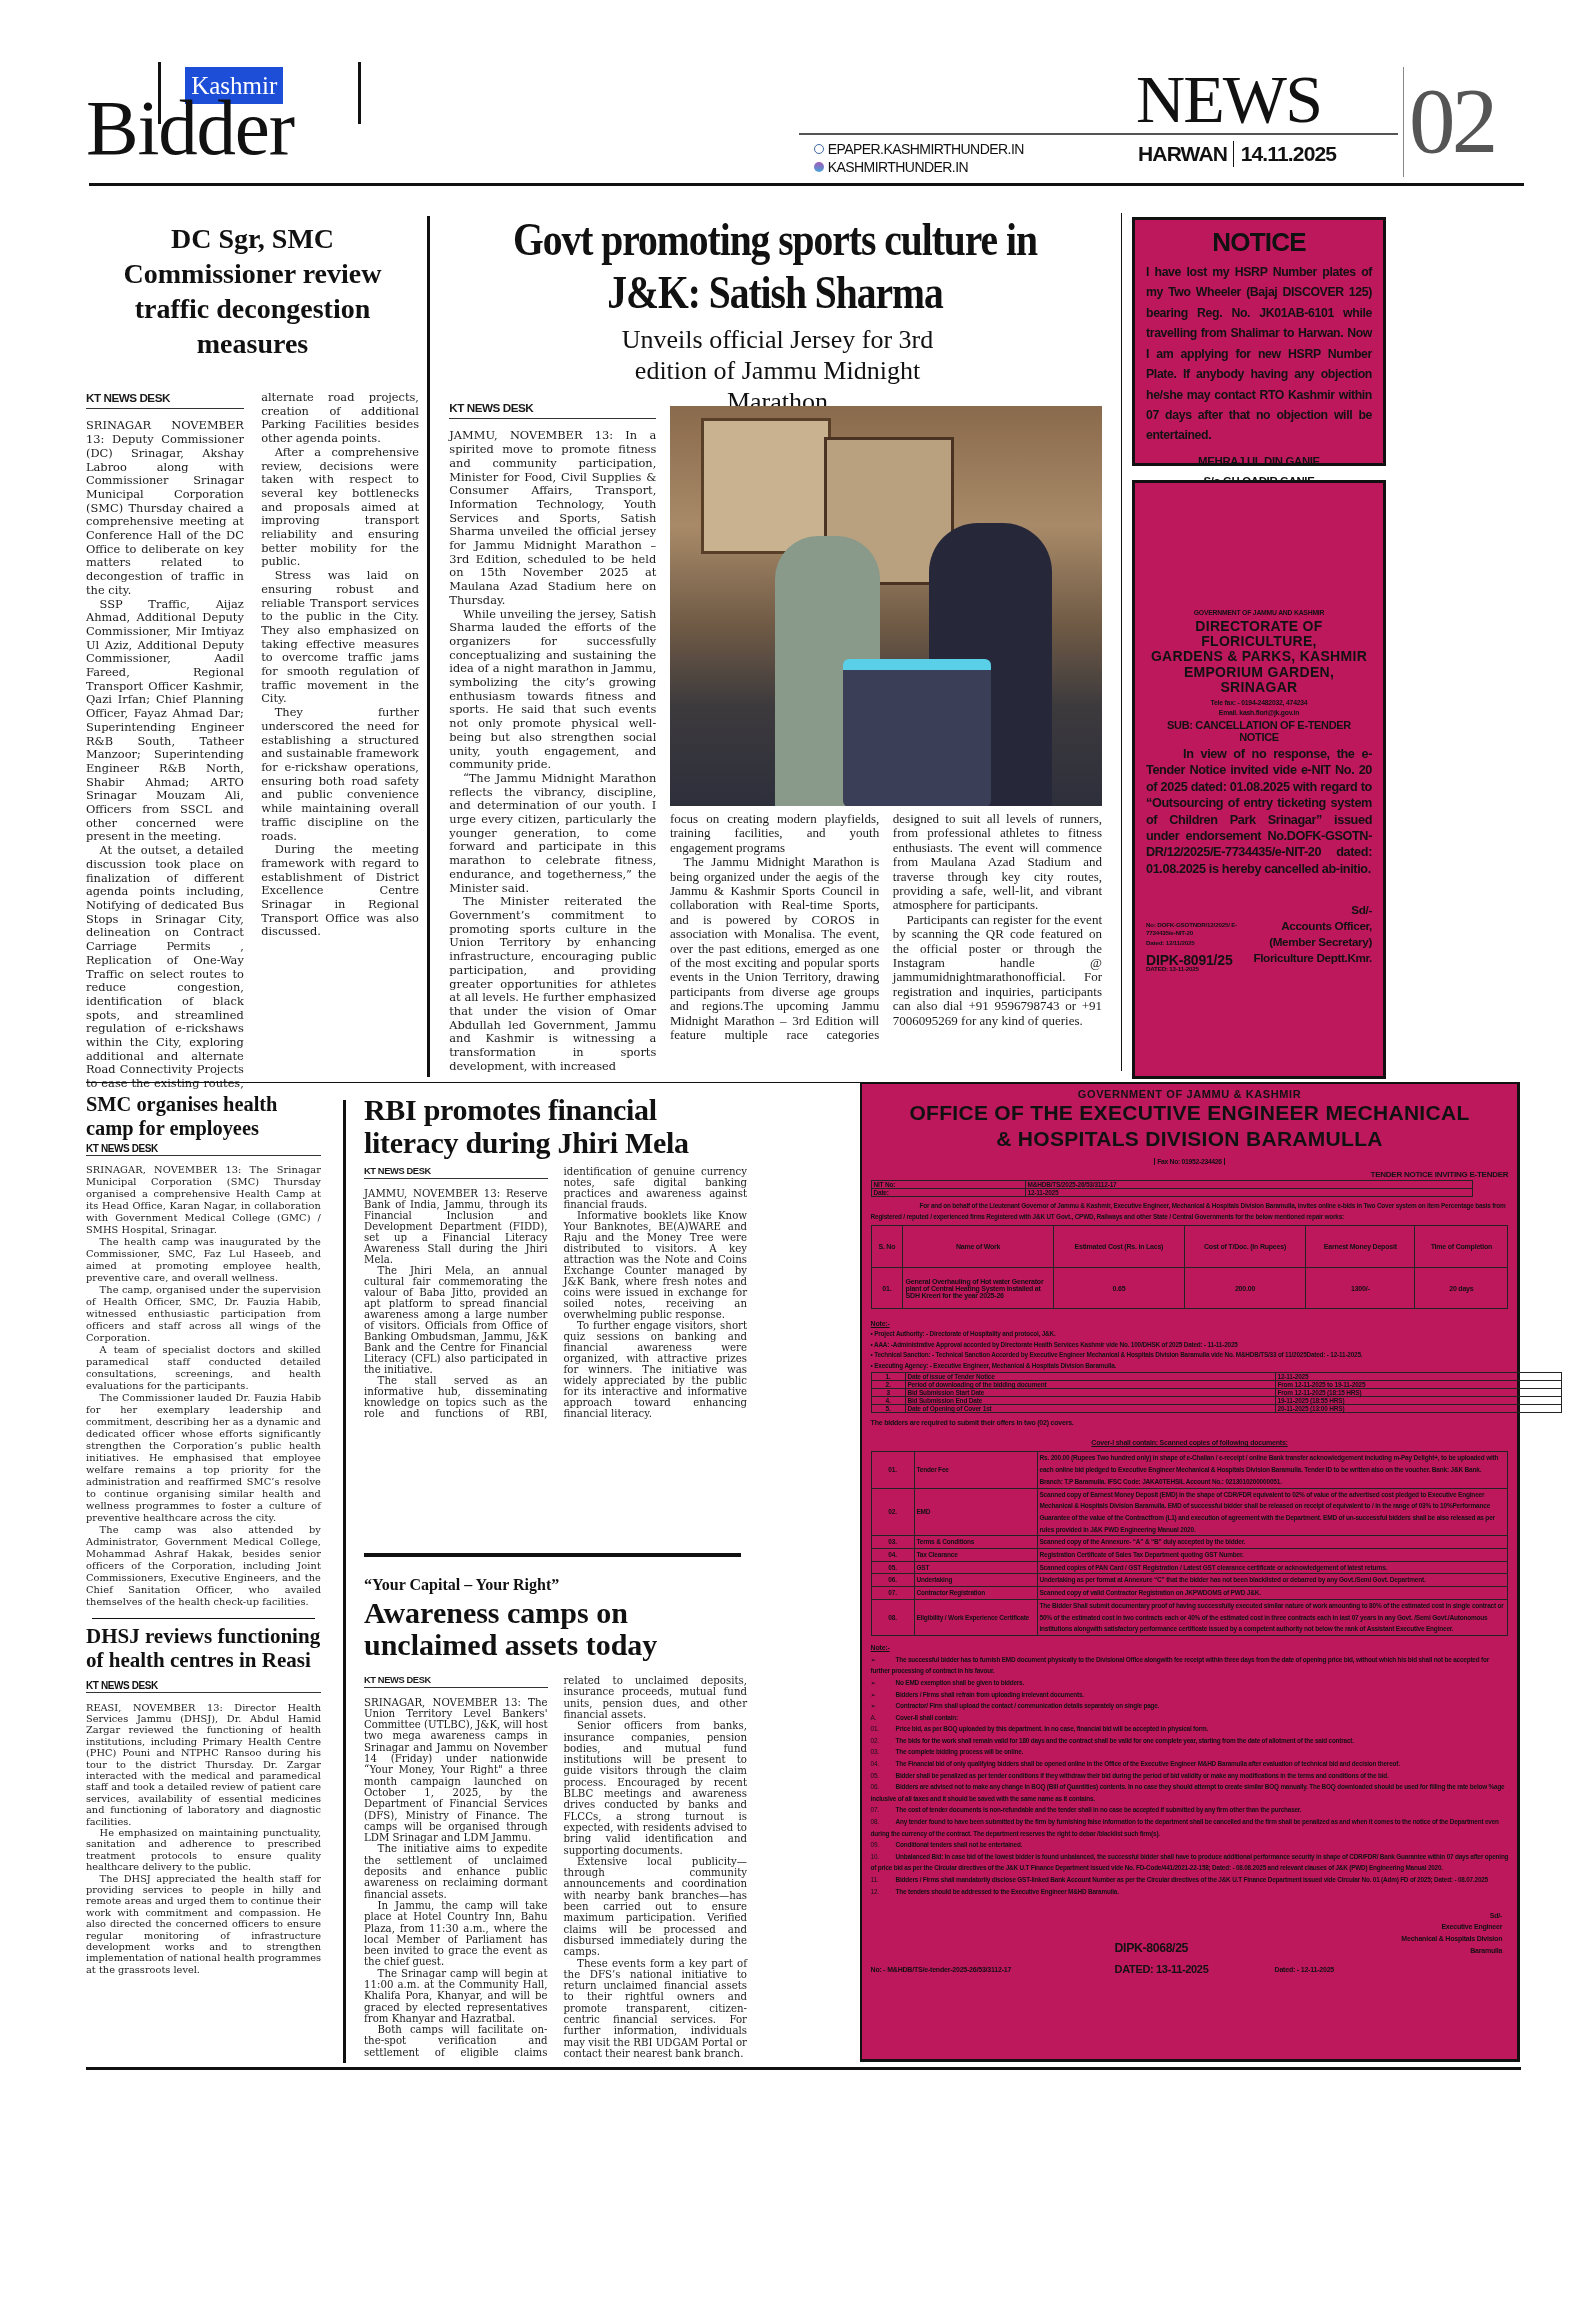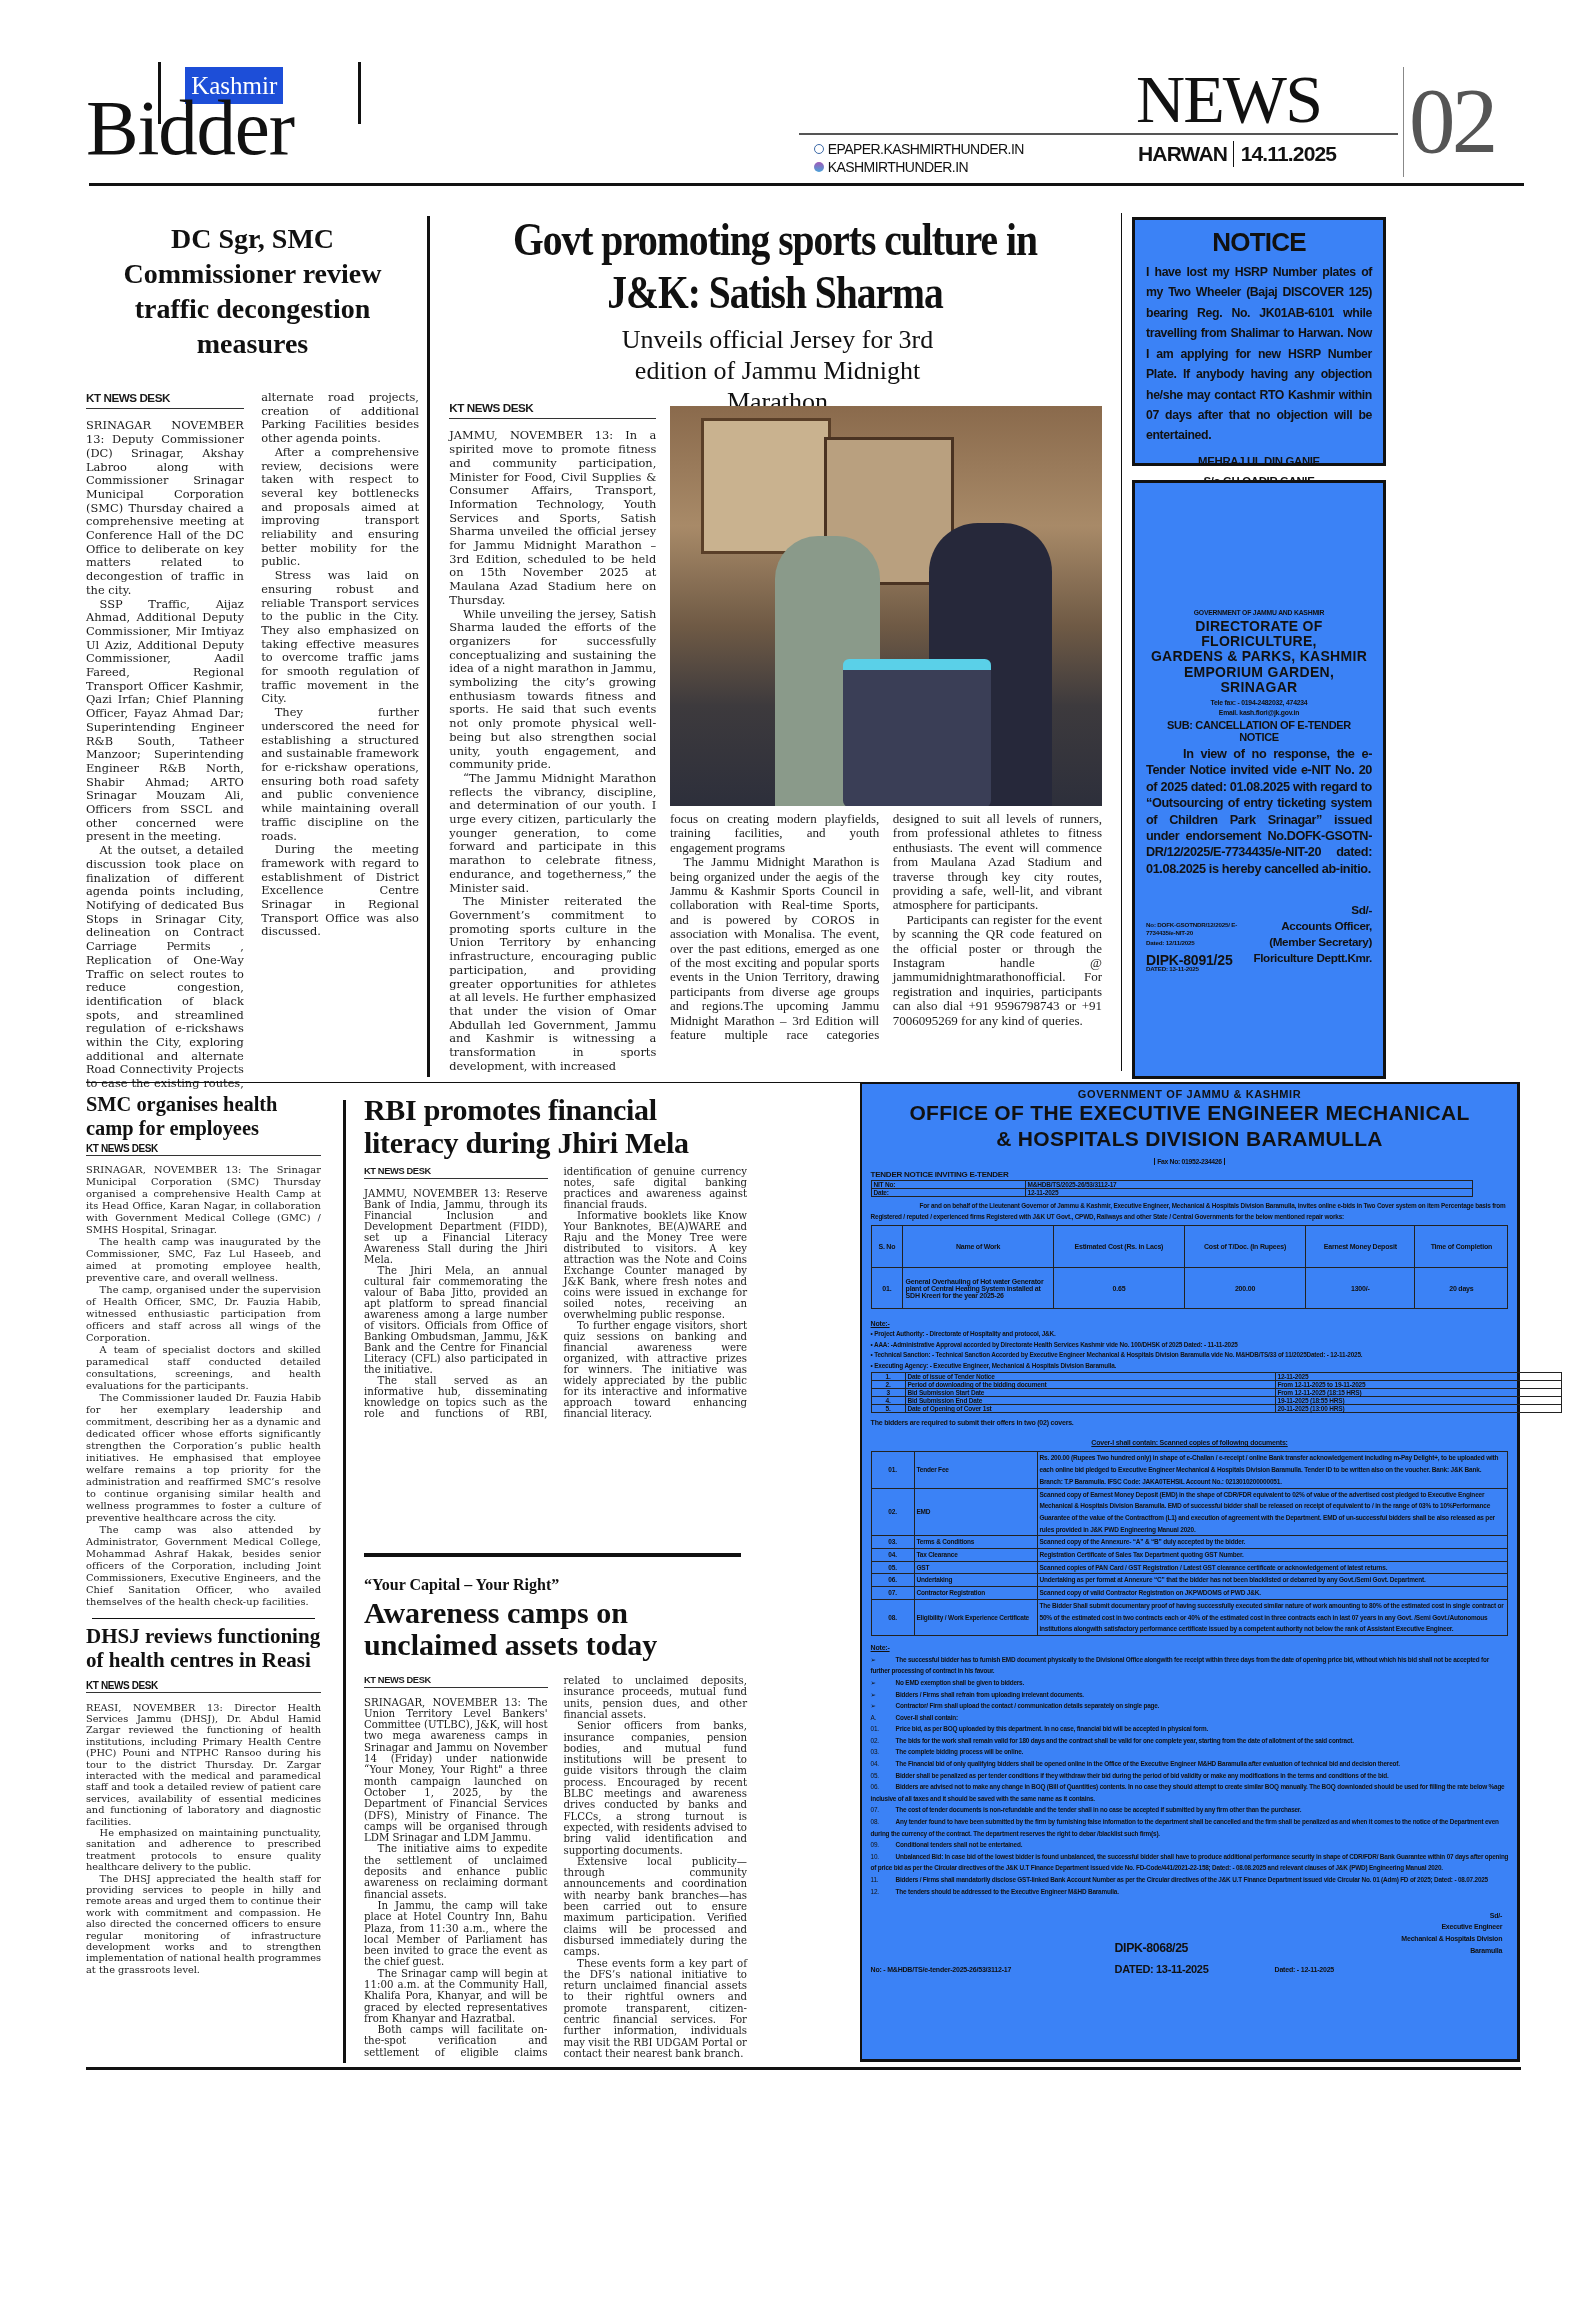--- a/index.html
+++ b/index.html
@@ -11,21 +11,21 @@
 .rule{background:#111;position:absolute}
 .body{font-family:"DejaVu Serif",serif;font-size:11.4px;line-height:13.7px;text-align:justify;hyphens:auto;color:#1a1a1a}
 .body p{text-indent:13.6px}
 .body p.first{text-indent:0}
 .byline{font-family:"Liberation Sans",sans-serif;font-weight:bold;font-size:11.7px;letter-spacing:-0.04em;border-bottom:0.9px solid #333;padding-bottom:3.7px;margin-bottom:10px}
 .cols2{column-count:2;column-gap:18.5px}
 .hl{font-family:"Liberation Serif",serif;font-weight:bold;line-height:1.05}
 
 .kashmir-box{background:#1d4ed8;color:#fff;font-family:"Liberation Serif",serif;font-size:25px;padding:0 6.2px;line-height:37px}
 
-.box{border:3.1px solid #111;position:absolute;background:#3b82f6}
+.box{border:3.1px solid #111;position:absolute;background:#be185d}
 .nt{font-family:"Liberation Sans",sans-serif;font-weight:bold;letter-spacing:-0.03em;color:#111}
 table{border-collapse:collapse;width:100%}
 td,th{border:0.9px solid #222;font-family:"Liberation Sans",sans-serif;font-weight:bold;letter-spacing:-0.03em;font-size:7px;padding:1.2px 2.5px;vertical-align:middle}
 .tc{text-align:center}
 .note-line{font-family:"Liberation Sans",sans-serif;font-weight:bold;letter-spacing:-0.03em;font-size:7px;line-height:11.6px}
 .photo{background:linear-gradient(180deg,#8a6a4c 0%,#a88a68 30%,#6f5a45 55%,#3d3a3d 75%,#2d2f3b 100%)}
 </style>
 </head>
 <body>
 
@@ -190,21 +190,21 @@
   </div>
 </div>
 
 <div class="box" style="left:860px;top:1082px;width:660px;height:980px;border-width:2.5px 3.7px 3.7px 2.5px;padding:3.7px 8.6px">
   <div class="nt" style="text-align:center;font-size:11px;letter-spacing:0.6px">GOVERNMENT OF JAMMU &amp; KASHMIR</div>
   <div class="nt" style="text-align:center;font-size:21px;line-height:26px;letter-spacing:0.3px">
     <div>OFFICE OF THE EXECUTIVE ENGINEER MECHANICAL</div>
     <div>&amp; HOSPITALS DIVISION BARAMULLA</div>
   </div>
   <div class="nt" style="text-align:center;margin-top:3.7px"><span style="font-size:6.8px;border-left:0.9px solid #111;border-right:0.9px solid #111;padding:0 2.5px">Fax No: 01952-234426</span></div>
-  <div class="nt" style="text-align:left;font-size:8px;margin-top:3.7px">TENDER NOTICE INVITING E-TENDER</div>
+  <div class="nt" style="text-align:right;font-size:8px;margin-top:3.7px">TENDER NOTICE INVITING E-TENDER</div>
   <table style="width:602px;margin-top:1.2px">
     <tbody>
         <tr>
           <td style="width:154px;font-size:6.5px;padding:0 1.9px">NIT No:</td>
           <td style="font-size:6.5px;padding:0 1.9px">M&amp;HDB/TS/2025-26/53/3112-17</td>
         </tr>
     <tr>
           <td style="font-size:6.5px;padding:0 1.9px">Date:</td>
           <td style="font-size:6.5px;padding:0 1.9px">12-11-2025</td>
         </tr>

